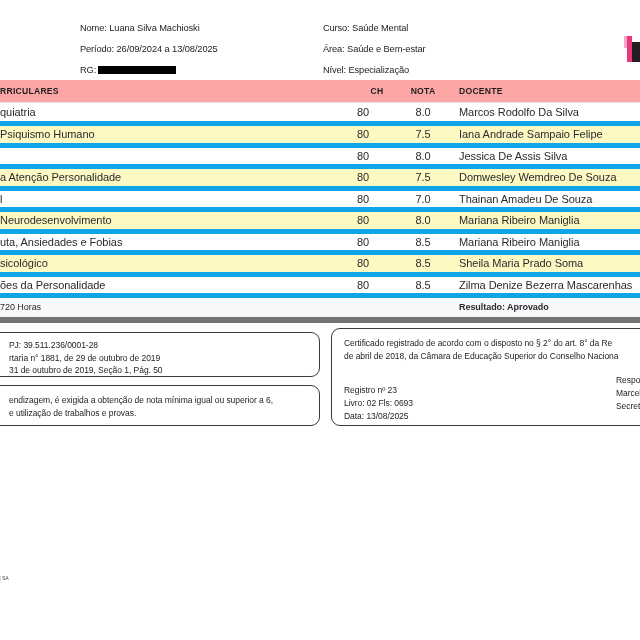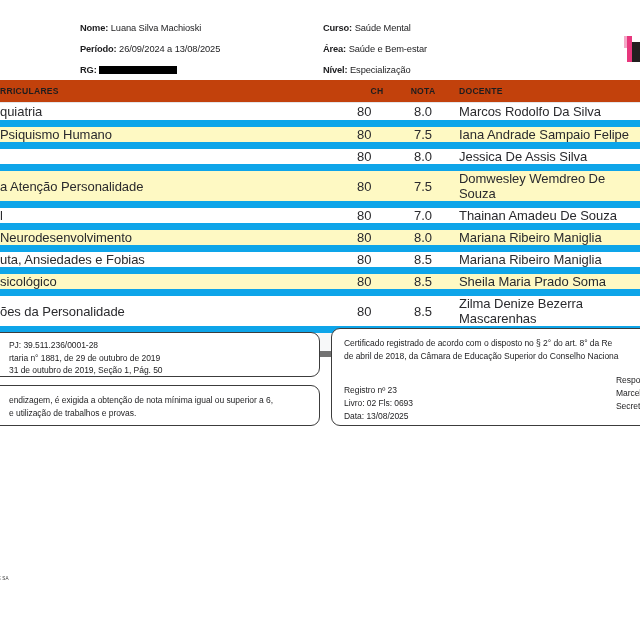--- a/index.html
+++ b/index.html
@@ -42,21 +42,21 @@
     width: 300px;
   }
   .hdr-line {
     height: 21px;
     line-height: 21px;
     font-size: 9.3px;
     white-space: nowrap;
     color: #1d1d1f;
   }
   .hdr-line .lbl {
-    font-weight: bold;
+    font-weight: normal;
     letter-spacing: -0.15px;
     padding-left: 42px;
   }
   .hdr-line .val {
     font-weight: normal;
     letter-spacing: -0.1px;
   }
   .redaction-bar {
     display: inline-block;
     width: 78px;
@@ -111,45 +111,45 @@
     border-collapse: collapse;
     font-size: 9px;
   }
   .grade-table th,
   .grade-table td {
     padding: 0;
     margin: 0;
     border: 0;
   }
   .grade-table thead tr {
-    background: #c2410c;
+    background: #fca5a5;
     padding-left: 20px;
   }
   .grade-table thead th {
     height: 22px;
     font-size: 8.6px;
     font-weight: bold;
     letter-spacing: 0.25px;
     color: #1d1d1f;
     text-align: left;
     vertical-align: middle;
     border-bottom: 1px solid #e3e5e8;
   }
   .grade-table tbody tr {
     height: 21.5px;
   }
   .grade-table tbody tr.odd  { background: #ffffff; }
   .grade-table tbody tr.even { background: #fef9c3; }
   .grade-table tbody td {
     height: 21.5px;
     vertical-align: middle;
-    font-size: 13px;
+    font-size: 11px;
     letter-spacing: -0.05px;
     color: #2a2a2d;
-    border-bottom: 7px solid #0ea5e9;
+    border-bottom: 5px solid #0ea5e9;
   }
 
   
   .col-disc { width: 357px; padding-left: 0 !important; }
   .col-ch   { width: 40px;  }
   .col-nota { width: 52px;  text-align: center; }
   .col-doc  { width: 191px; padding-left: 10px !important; }
 
   .grade-table th.col-ch,
   .grade-table th.col-nota { text-align: center; }

